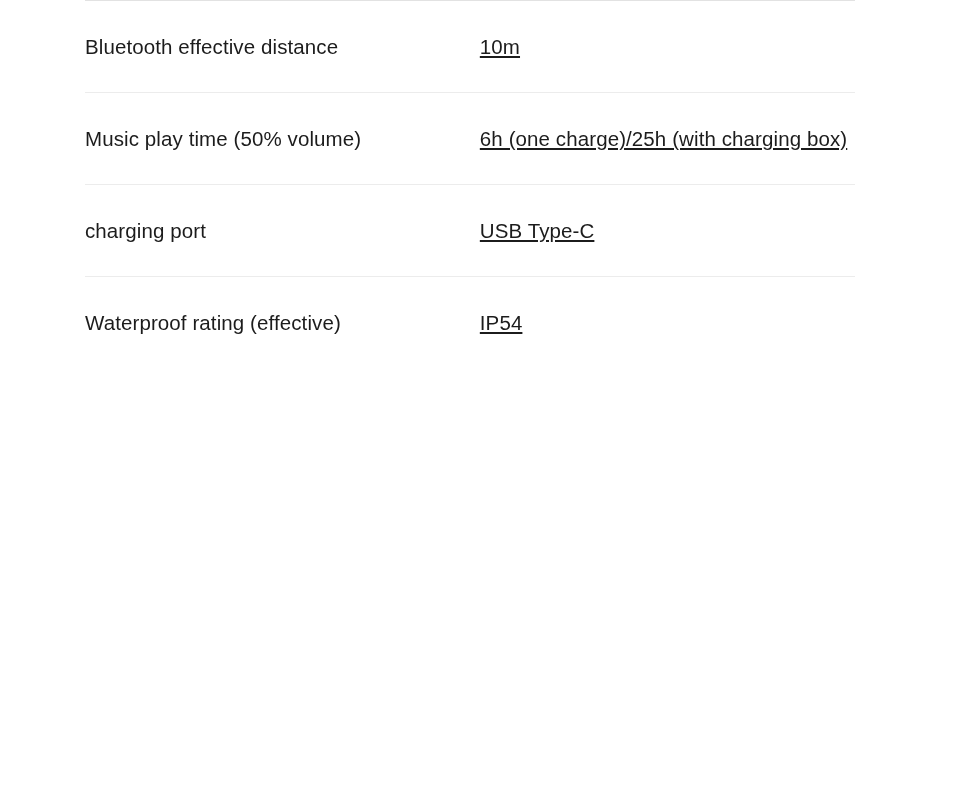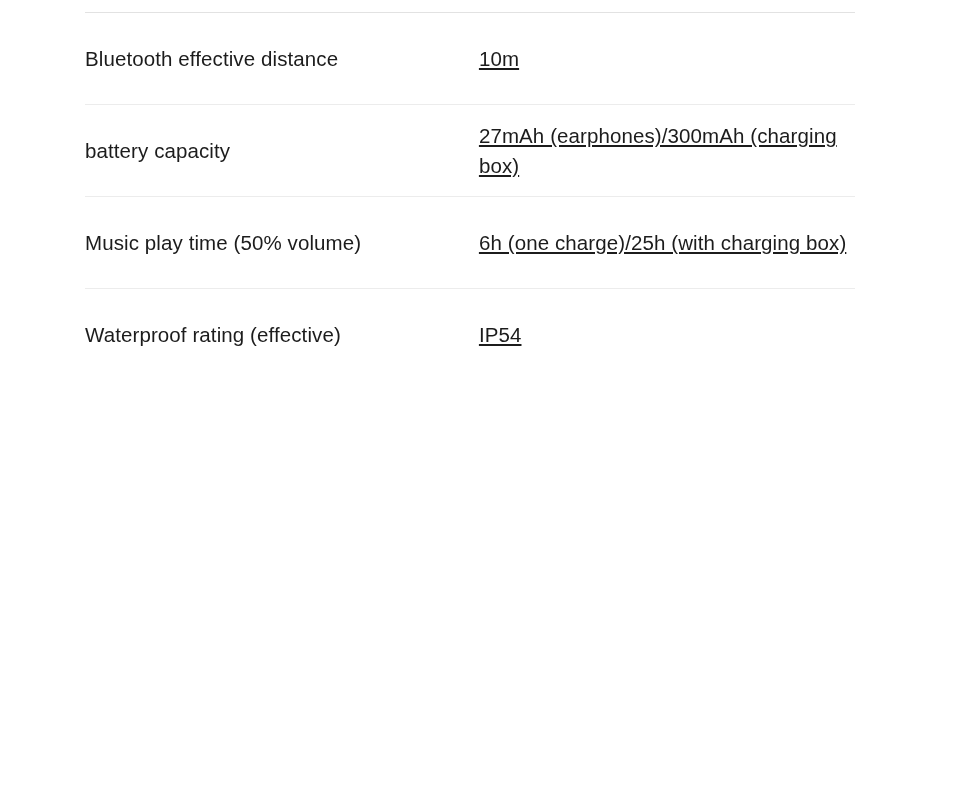--- a/index.html
+++ b/index.html
@@ -17,21 +17,21 @@
   .spec-sheet {
     position: relative;
     width: 954px;
     height: 800px;
     background: #ffffff;
     box-sizing: border-box;
   }
   .spec-table {
     position: absolute;
     left: 85px;
-    top: 12px;
+    top: 0px;
     width: 770px;
     border-collapse: collapse;
   }
   .spec-row {
     border-top: 1px solid #ececec;
   }
   .spec-row:first-child {
     border-top: 1px solid #e2e2e2;
   }
   .spec-label,
@@ -70,26 +70,26 @@
 <body>
 
 <div class="spec-sheet">
   <table class="spec-table">
     <tbody>
       <tr class="spec-row" style="height:92px;">
         <td class="spec-label">Bluetooth effective distance</td>
         <td class="spec-value">10m</td>
       </tr>
       <tr class="spec-row" style="height:92px;">
-        <td class="spec-label">battery capacity</td>
-        <td class="spec-value">27mAh (earphones)/300mAh (charging box)</td>
+        <td class="spec-label">Music play time (50% volume)</td>
+        <td class="spec-value">6h (one charge)/25h (with charging box)</td>
       </tr>
       <tr class="spec-row" style="height:92px;">
-        <td class="spec-label">Music play time (50% volume)</td>
-        <td class="spec-value">6h (one charge)/25h (with charging box)</td>
+        <td class="spec-label">charging port</td>
+        <td class="spec-value">USB Type-C</td>
       </tr>
       <tr class="spec-row" style="height:92px;">
         <td class="spec-label">Waterproof rating (effective)</td>
         <td class="spec-value">IP54</td>
       </tr>
     </tbody>
   </table>
 </div>
 
 </body></html>

